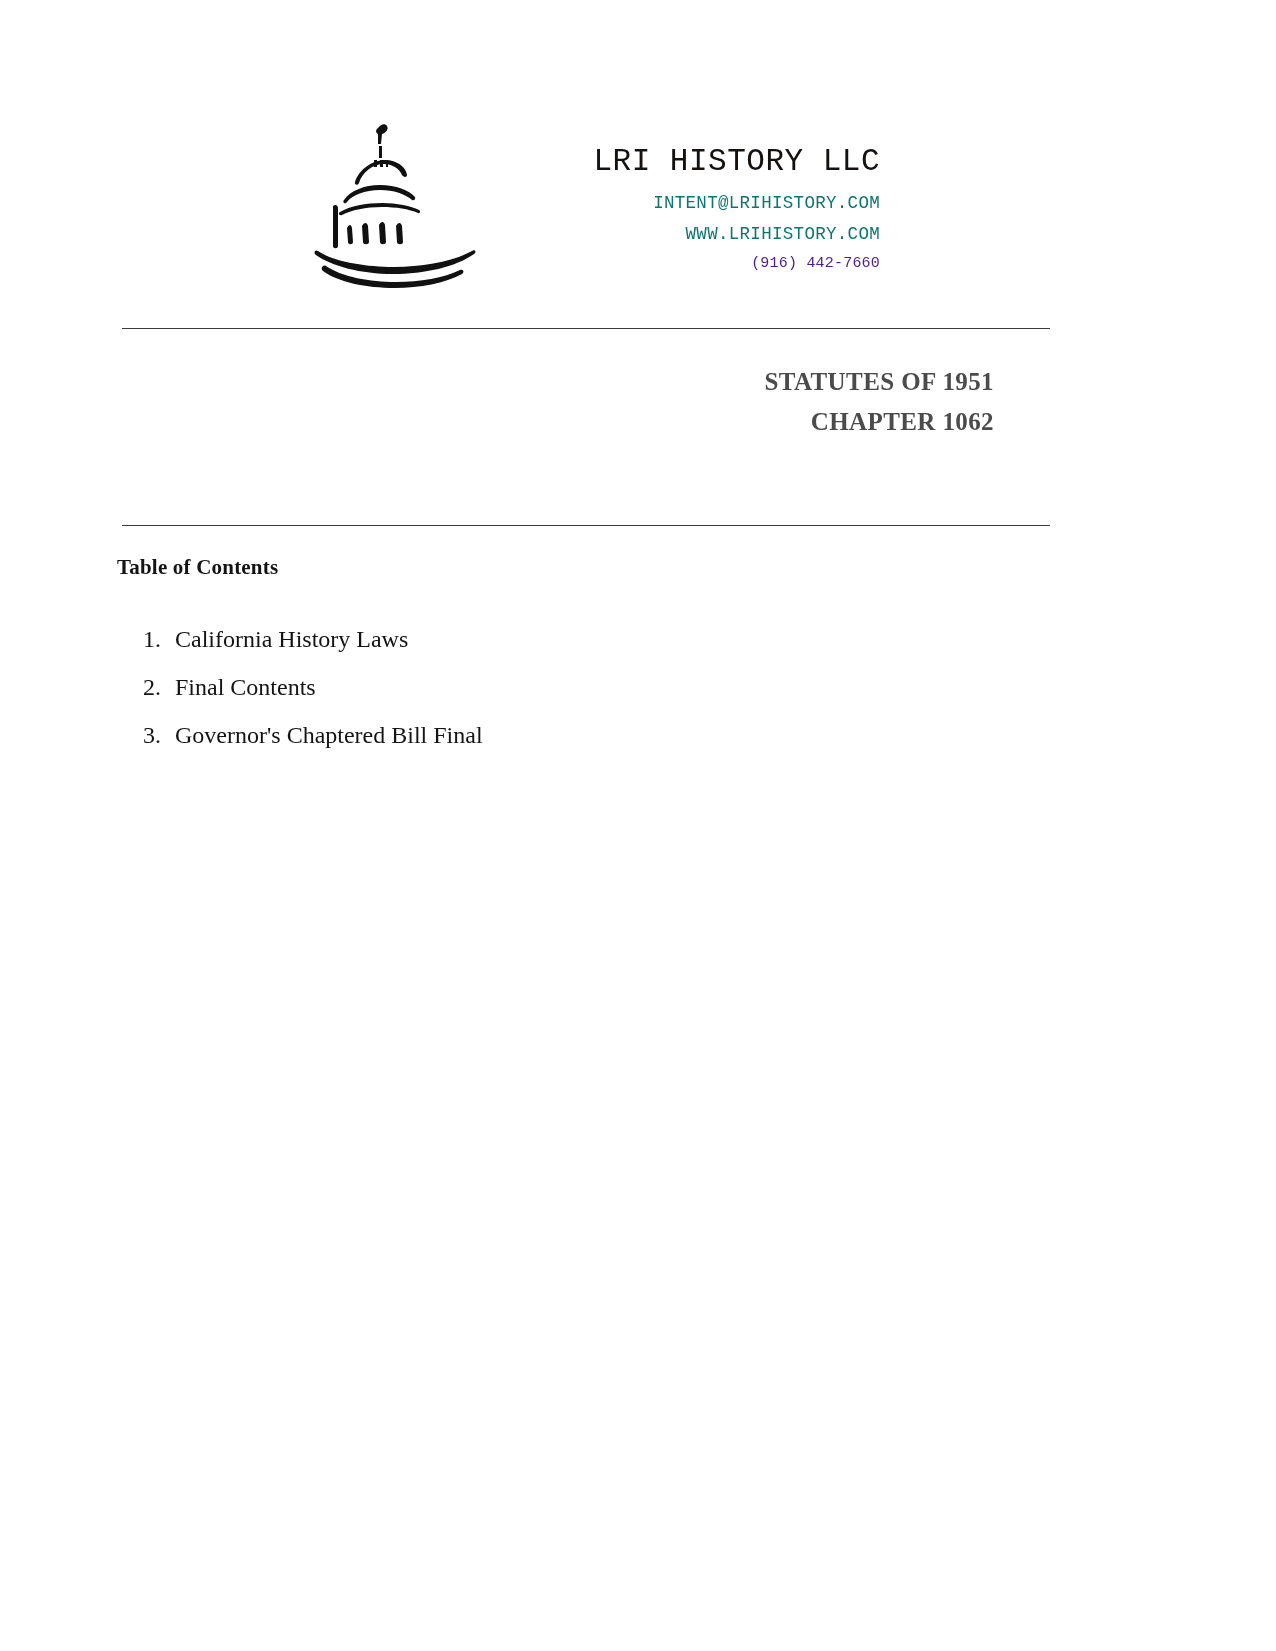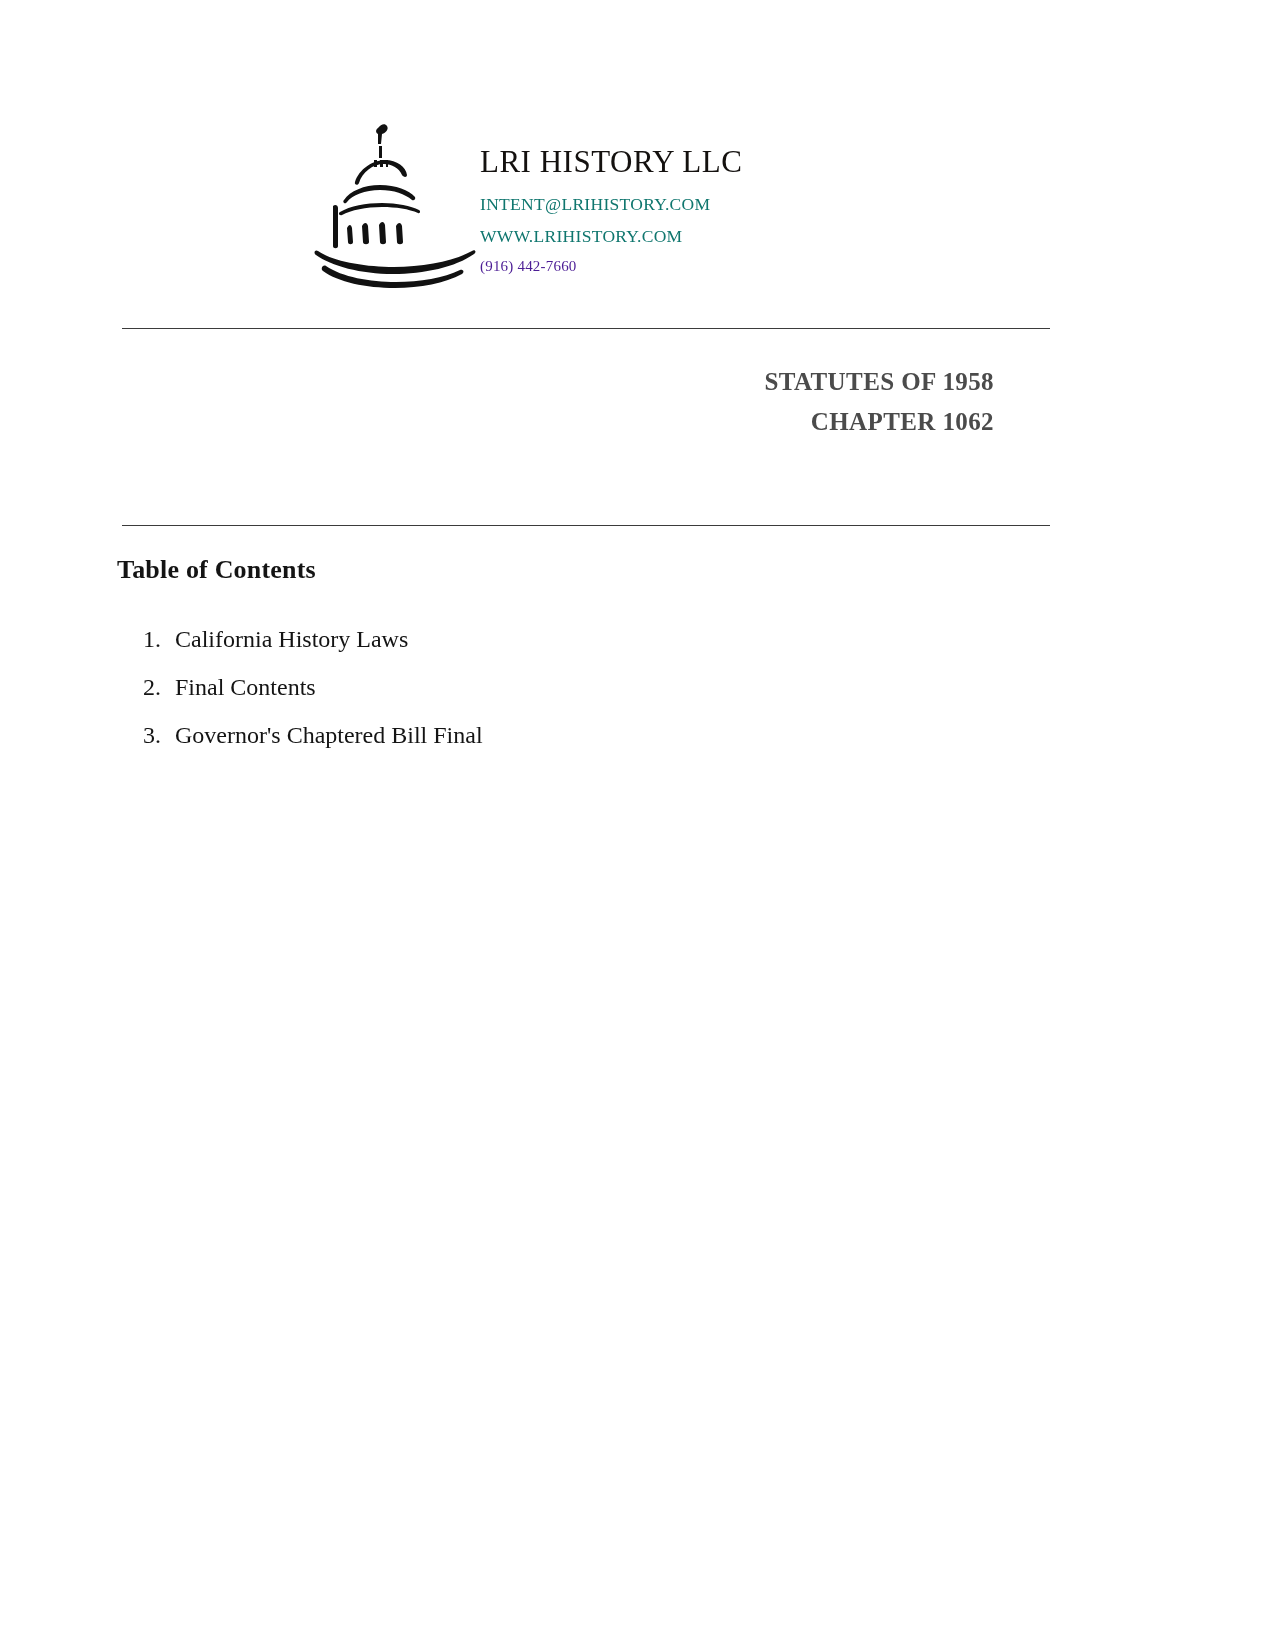--- a/index.html
+++ b/index.html
@@ -31,23 +31,24 @@
     height: 175px;
     position: relative;
     flex: 0 0 auto;
     margin-left: 180px;
   }
   .logo-wrap svg {
     display: block;
   }
   .org-block {
     flex: 1 1 auto;
-    text-align: left;
+    text-align: right;
     padding-top: 24px;
     padding-right: 170px;
+    font-family: Liberation Mono, monospace;
   }
   .org-name {
     font-size: 31px;
     letter-spacing: 0.5px;
     color: #14110f;
     margin-bottom: 14px;
     white-space: nowrap;
   }
   .org-line {
     font-size: 17.5px;
@@ -85,21 +86,21 @@
     letter-spacing: 0.4px;
     line-height: 40px;
   }
   .title-block div { white-space: nowrap; }
 
   
   .toc-heading {
     position: absolute;
     left: 117px;
     top: 555px;
-    font-size: 26px;
+    font-size: 21px;
     font-weight: bold;
     color: #141414;
     letter-spacing: 0.2px;
   }
   .toc-list {
     position: absolute;
     left: 117px;
     top: 615px;
     width: 760px;
     margin: 0;
@@ -161,21 +162,21 @@
       <div class="org-line">INTENT@LRIHISTORY.COM</div>
       <div class="org-line">WWW.LRIHISTORY.COM</div>
       <div class="org-phone">(916) 442-7660</div>
     </div>
 
   </div>
 
   <div class="rule rule-top"></div>
 
   <div class="title-block">
-    <div>STATUTES OF 1958</div>
+    <div>STATUTES OF 1951</div>
     <div>CHAPTER  1062</div>
   </div>
 
   <div class="rule rule-bottom"></div>
 
   <div class="toc-heading">Table of Contents</div>
 
   <ol class="toc-list">
     <li class="toc-item">
       <span class="toc-num">1.</span>

